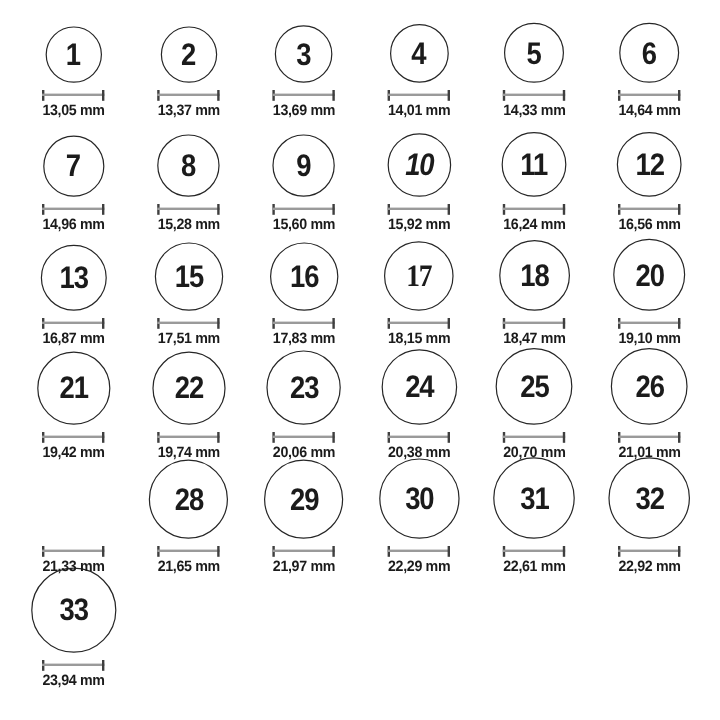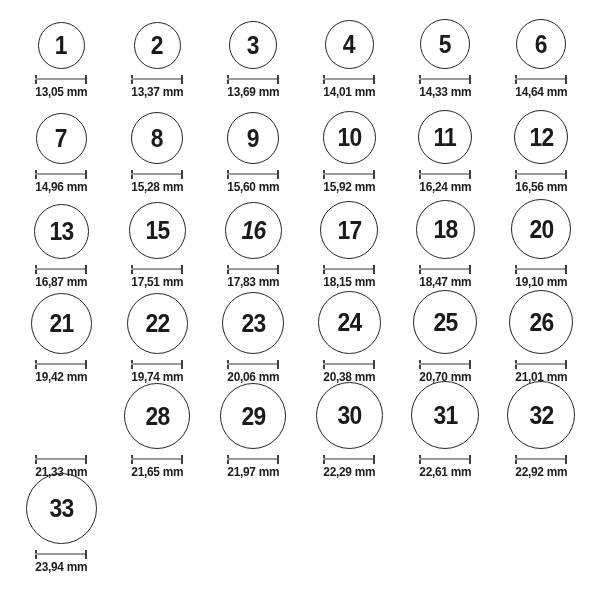--- a/index.html
+++ b/index.html
@@ -177,21 +177,21 @@
       <span class="num">9</span>
     </div>
     <div class="mline">
       <span class="tick l"></span>
       <span class="bar"></span>
       <span class="tick r"></span>
     </div>
     <span class="mm">15,60 mm</span>
   </div>
     <div class="item">
-    <div class="circle" style="width: 53px; height: 53px;">
+    <div class="circle" style="width: 53px; height: 53px; font-style: italic;">
       <span class="num">10</span>
     </div>
     <div class="mline">
       <span class="tick l"></span>
       <span class="bar"></span>
       <span class="tick r"></span>
     </div>
     <span class="mm">15,92 mm</span>
   </div>
     <div class="item">
@@ -232,32 +232,32 @@
       <span class="num">15</span>
     </div>
     <div class="mline">
       <span class="tick l"></span>
       <span class="bar"></span>
       <span class="tick r"></span>
     </div>
     <span class="mm">17,51 mm</span>
   </div>
     <div class="item">
-    <div class="circle" style="width: 57px; height: 57px; font-style: italic;">
+    <div class="circle" style="width: 57px; height: 57px;">
       <span class="num">16</span>
     </div>
     <div class="mline">
       <span class="tick l"></span>
       <span class="bar"></span>
       <span class="tick r"></span>
     </div>
     <span class="mm">17,83 mm</span>
   </div>
     <div class="item">
-    <div class="circle" style="width: 58px; height: 58px;">
+    <div class="circle" style="width: 58px; height: 58px; font-family: Liberation Serif, serif;">
       <span class="num">17</span>
     </div>
     <div class="mline">
       <span class="tick l"></span>
       <span class="bar"></span>
       <span class="tick r"></span>
     </div>
     <span class="mm">18,15 mm</span>
   </div>
     <div class="item">

